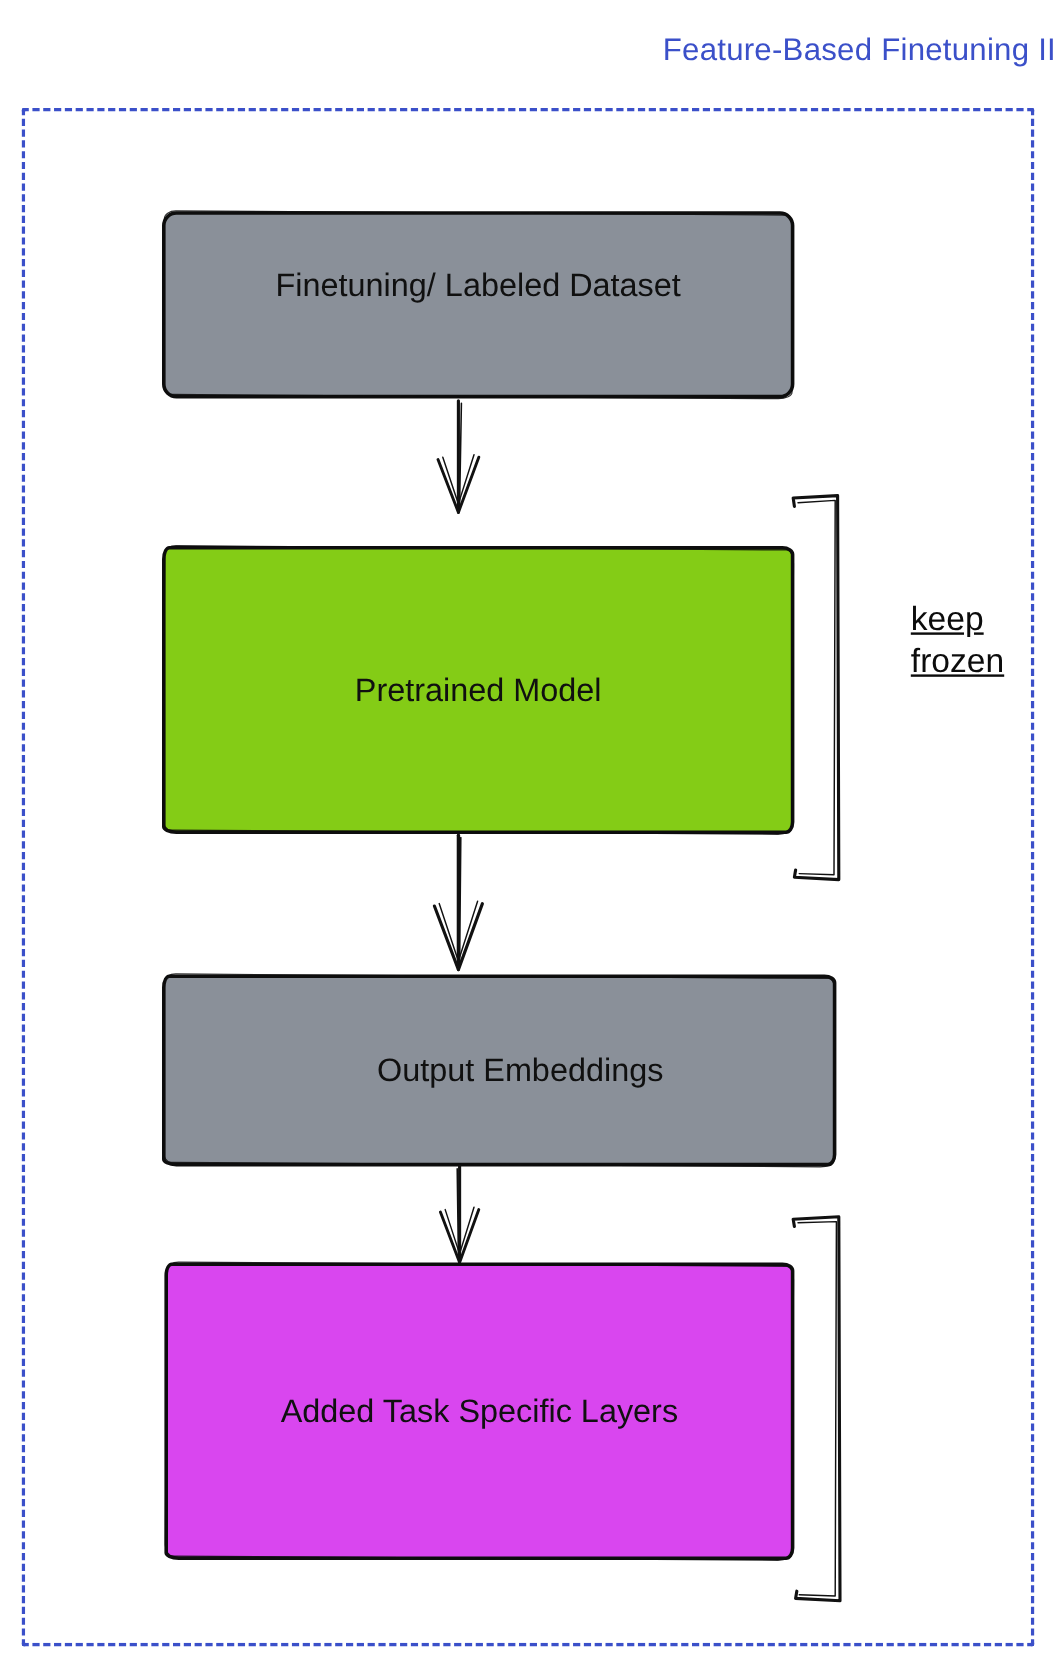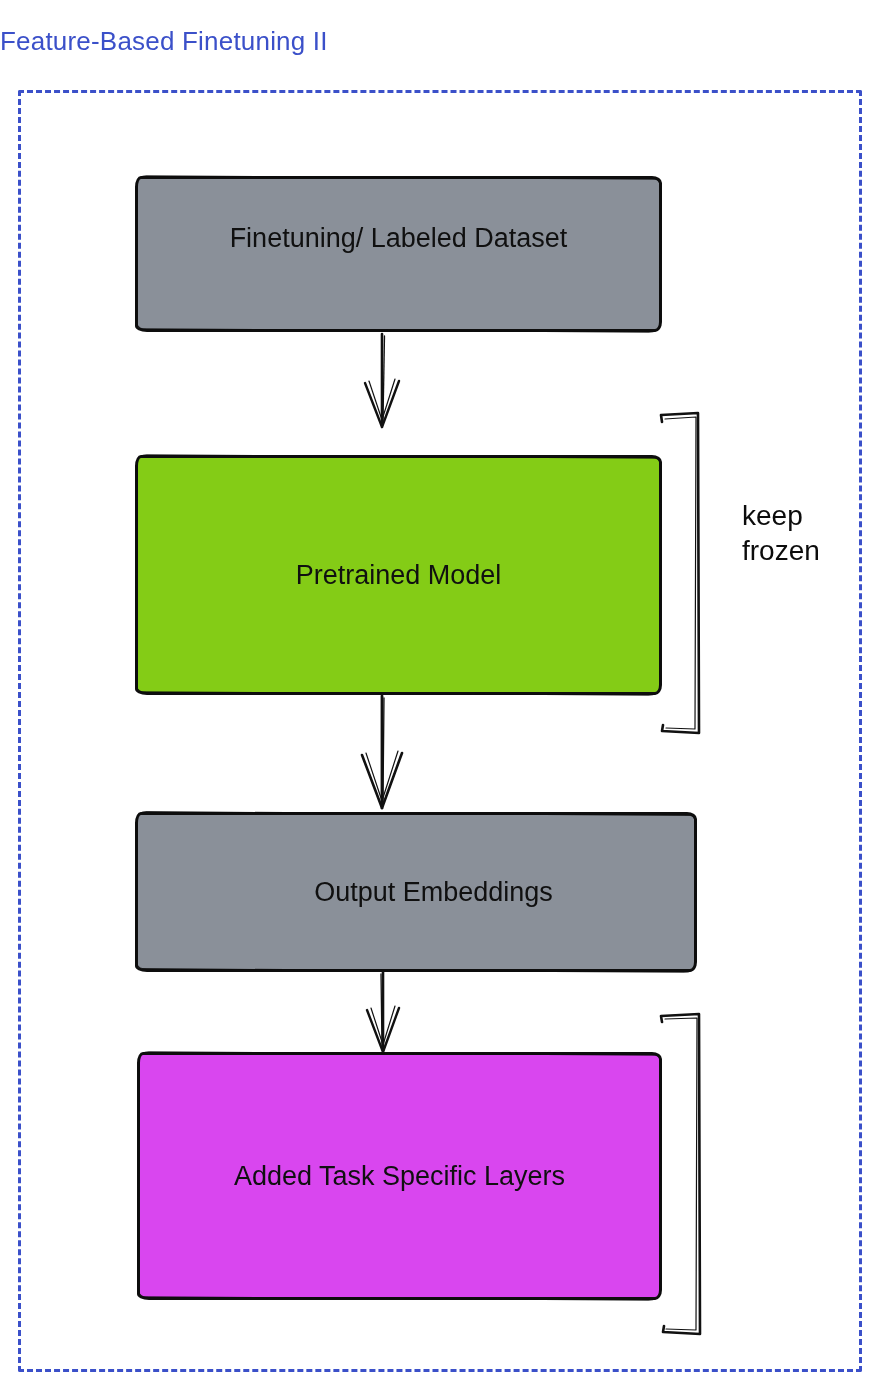--- a/index.html
+++ b/index.html
@@ -11,21 +11,21 @@
     position: relative;
     width: 880px;
     height: 1393px;
     background: #ffffff;
     overflow: hidden;
   }
   .diagram-title {
     position: absolute;
     top: 26px; left: 0;
     width: 100%;
-    text-align: left;
+    text-align: right;
     font-size: 26px;
     letter-spacing: 0.2px;
   }
   .dotted-frame {
     position: absolute;
     left: 18px; top: 90px;
     width: 838px; height: 1276px;
     border: 3px dashed #3B50C9;
     border-radius: 2px;
   }
@@ -45,41 +45,41 @@
     border-radius: 10px 6px 12px 7px / 7px 12px 6px 10px;
     transform: rotate(0.4deg);
     pointer-events: none;
   }
   .box-label {
     font-size: 27px;
     color: #101010;
     text-align: center;
     padding: 0 10px;
   }
-  .box-dataset   { left: 135px; top: 176px; width: 521px; height: 150px; }
+  .box-dataset   { left: 135px; top: 176px; width: 521px; height: 150px; border-radius: 12px; }
   .box-dataset .box-label { transform: translateY(-16px); }
   .box-pretrained { left: 135px; top: 455px; width: 521px; height: 234px; }
   .box-embeddings { left: 135px; top: 812px; width: 521px; height: 154px; }
   .box-layers     { left: 137px; top: 1052px; width: 519px; height: 242px; }
 
   .arrow-svg, .bracket-svg { position: absolute; overflow: visible; }
   .arrow-1 { left: 350px; top: 333px; }
   .arrow-2 { left: 350px; top: 695px; }
   .arrow-3 { left: 350px; top: 972px; }
   .bracket-1 { left: 656px; top: 408px; }
   .bracket-2 { left: 656px; top: 1010px; }
 
   .annotation {
     position: absolute;
     font-size: 28px;
     line-height: 35px;
     color: #0c0c0c;
     white-space: pre-line;
   }
-  .annotation-keep-frozen { left: 742px; top: 498px; }
+  .annotation-keep-frozen { left: 759px; top: 498px; text-decoration: underline; }
   .annotation-train-update { left: 739px; top: 1102px; }
 
   svg path { fill: none; stroke: #111111; stroke-linecap: round; stroke-linejoin: round; }
 </style>
 </head>
 <body>
 
 <div class="canvas">
 
   <div class="diagram-title" style="color: rgb(59, 80, 201);">Feature-Based Finetuning II</div>

